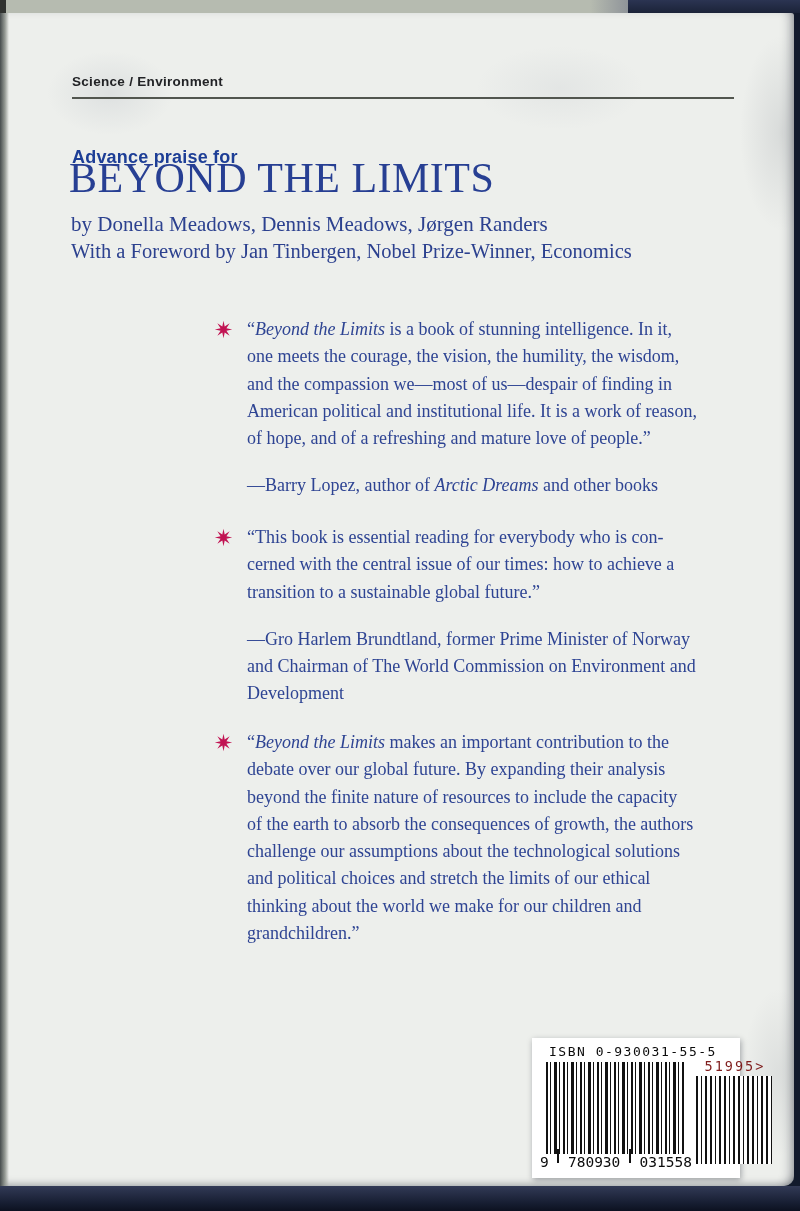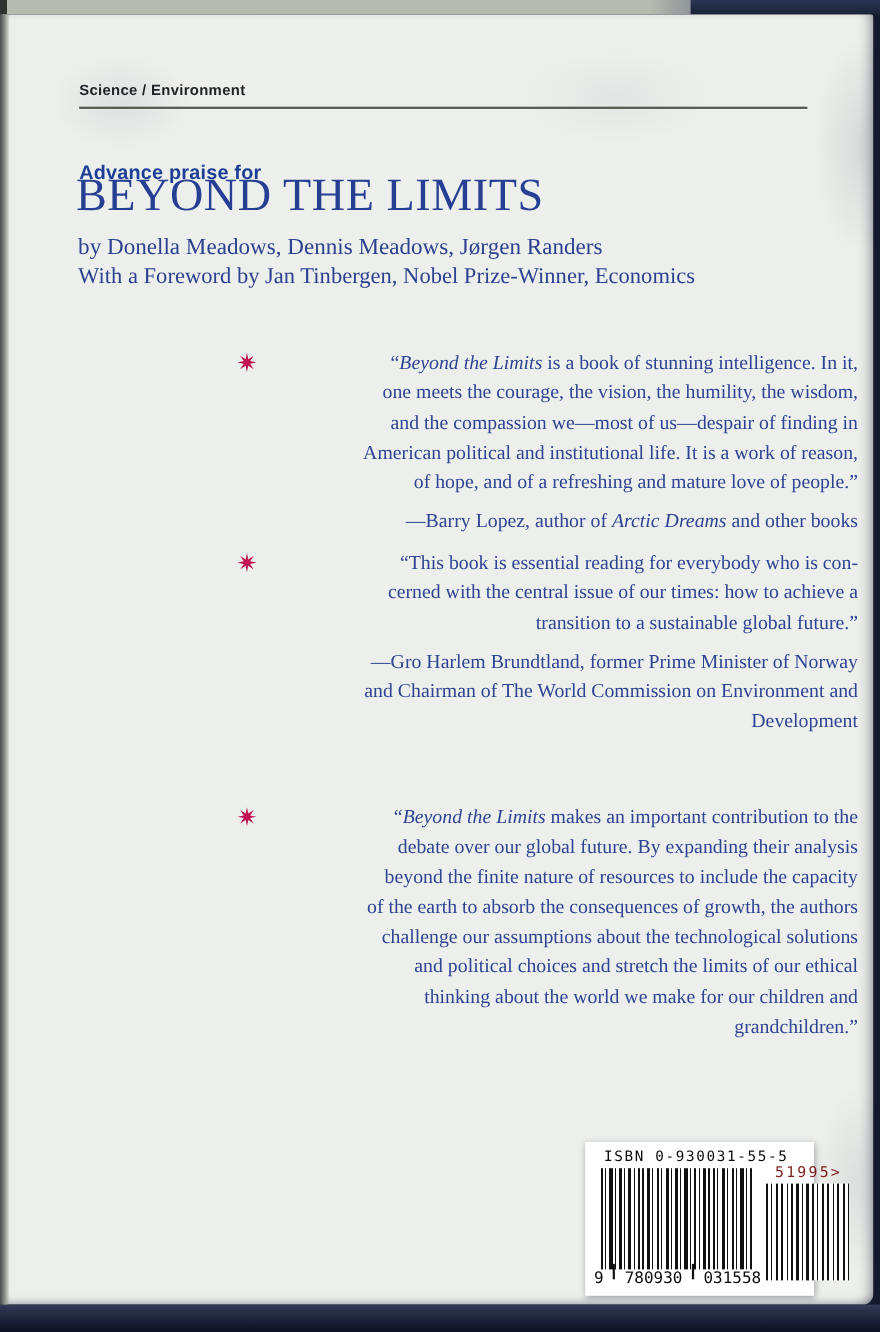--- a/index.html
+++ b/index.html
@@ -19,44 +19,43 @@
   .cover{
     position:absolute;left:0;top:13px;right:6px;bottom:25px;
     background-color:#edefec;
     background-image:
       radial-gradient(90px 60px at 110px 80px, rgba(110,120,140,.12), transparent 70%),
       radial-gradient(120px 60px at 560px 75px, rgba(110,120,140,.08), transparent 70%),
       radial-gradient(60px 140px at 782px 120px, rgba(120,126,134,.18), transparent 70%),
       radial-gradient(50px 120px at 778px 1060px, rgba(120,126,134,.14), transparent 70%);
     border-radius:3px 3px 10px 6px;
     box-shadow:inset -9px 0 12px -7px rgba(20,25,40,.45), inset 0 -6px 8px -5px rgba(20,25,40,.35);
-    text-align:right;
   }
   .left-edge{position:absolute;left:0;top:13px;bottom:25px;width:9px;
     background:linear-gradient(to right,#474d4e,#969b95 55%,rgba(200,203,198,0));}
   
   .category{position:absolute;left:72px;top:61px;
     font-family:"Liberation Sans",sans-serif;font-weight:bold;font-size:13.5px;
     color:#222326;letter-spacing:.3px;}
   .rule{position:absolute;left:72px;top:84px;width:662px;height:2px;background:#52564f;}
   .kicker{position:absolute;left:72px;top:116px;
     font-family:"Liberation Sans",sans-serif;font-weight:bold;font-size:18px;
     color:#1d3e96;letter-spacing:.2px;margin-top:18px;}
   .title{position:absolute;left:69px;top:141px;
     font-family:"Liberation Serif",serif;font-size:42px;font-weight:normal;
     color:#273f93;letter-spacing:.5px;white-space:nowrap;}
   .byline{position:absolute;left:71px;top:199px;font-size:21px;color:#2c418f;white-space:nowrap;}
   .foreword{position:absolute;left:71px;top:227px;font-size:20.5px;color:#2c418f;white-space:nowrap;}
   
   .quote{position:absolute;left:214px;width:566px;display:flex;gap:13px;align-items:flex-start;}
-  .q1{top:303px}.q2{top:485px}.q3{top:716px}
+  .q1{top:303px}.q2{top:511px}.q3{top:716px}
   .star{flex:0 0 20px;padding-top:4px;}
   .quote-body{display:flex;flex-direction:column;width:540px;}
   .quote-text{font-size:18px;line-height:27.3px;color:#2e4493;white-space:pre-line;}
-  .attribution{margin-top:8px;font-size:18px;line-height:27.3px;color:#2e4493;white-space:pre-line;}
+  .attribution{margin-top:20px;font-size:18px;line-height:27.3px;color:#2e4493;white-space:pre-line;}
   .it{font-style:italic;}
   
   .barcode-box{position:absolute;left:532px;top:1038px;width:208px;height:140px;
     background:#fff;box-shadow:1px 2px 6px rgba(10,15,30,.35);}
   .isbn{position:absolute;left:17px;top:6px;
     font-family:"DejaVu Sans Mono",monospace;font-size:13px;letter-spacing:1.5px;color:#0b0b0b;}
   .ean-bars{position:absolute;left:14px;top:24px;width:140px;height:92px;background-color:#fff;
     background-image:repeating-linear-gradient(90deg,
       #111 0 2px,transparent 2px 4px,#111 4px 5px,transparent 5px 8px,
       #111 8px 11px,transparent 11px 13px,#111 13px 14px,transparent 14px 17px);}

